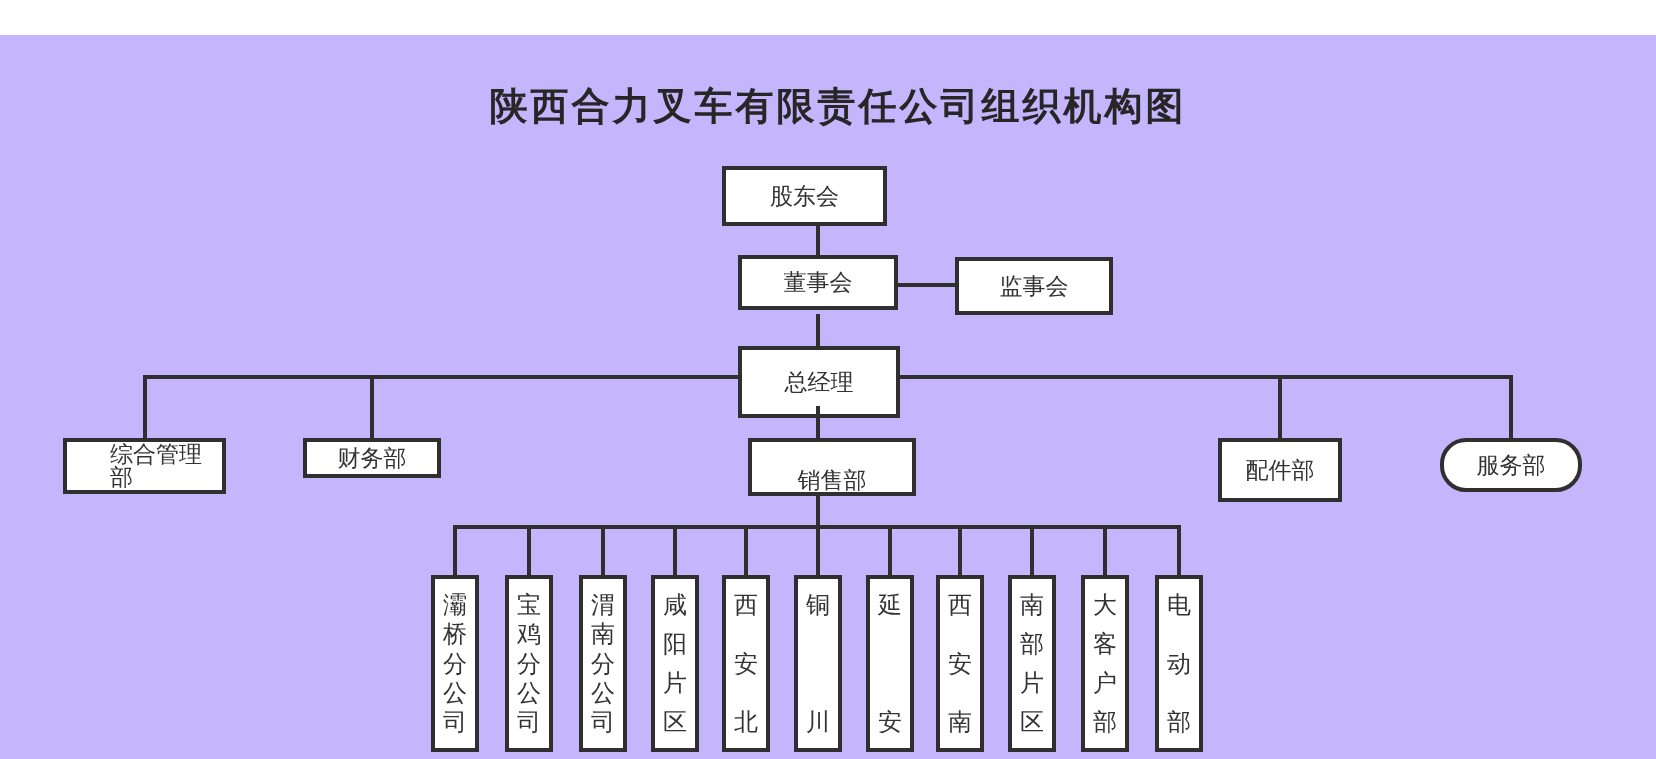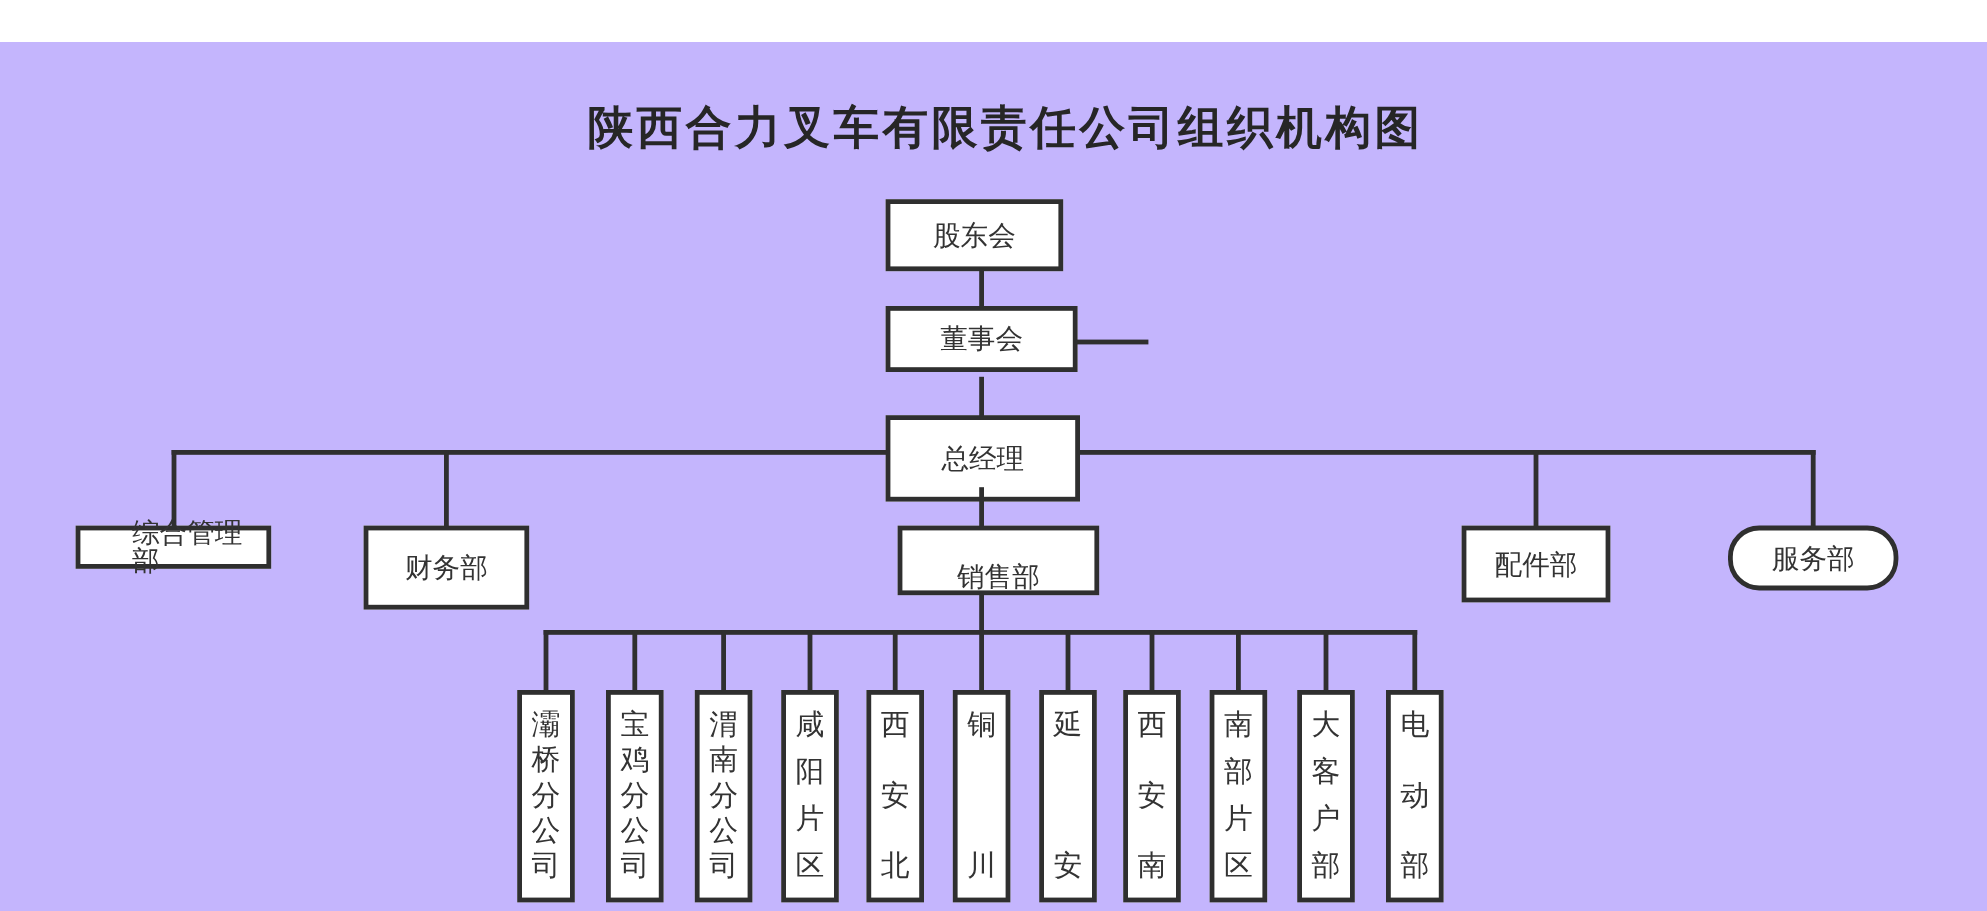--- a/index.html
+++ b/index.html
@@ -34,38 +34,41 @@
   .hline { height:4px; }
   .vline { width:4px; }
 </style>
 </head>
 <body>
 
 <div class="canvas">
 
   <h1 class="title">陕西合力叉车有限责任公司组织机构图</h1>
 
-  <div class="node" style="left:738px; top:131px; width:148px; height:60px;">
+  <div class="node" style="left:722px; top:131px; width:165px; height:60px;">
     <span>股东会</span>
   </div>
 
   <div class="node" style="left:738px; top:220px; width:160px; height:55px;">
     <span>董事会</span>
   </div>
 
+  <div class="node" style="left:955px; top:222px; width:158px; height:58px;">
+    <span>监事会</span>
+  </div>
 
   <div class="node" style="left:738px; top:311px; width:162px; height:72px;">
     <span>总经理</span>
   </div>
 
-  <div class="node" style="left:63px; top:403px; width:163px; height:36px;padding-left:43px;">
+  <div class="node" style="left:63px; top:403px; width:163px; height:56px;padding-left:43px;">
     <span>综合管理部</span>
   </div>
 
-  <div class="node" style="left:303px; top:403px; width:138px; height:70px;">
+  <div class="node" style="left:303px; top:403px; width:138px; height:40px;">
     <span>财务部</span>
   </div>
 
   <div class="node" style="left:748px; top:403px; width:168px; height:58px;align-items:flex-end;">
     <span>销售部</span>
   </div>
 
   <div class="node" style="left:1218px; top:403px; width:124px; height:64px;">
     <span>配件部</span>
   </div>

